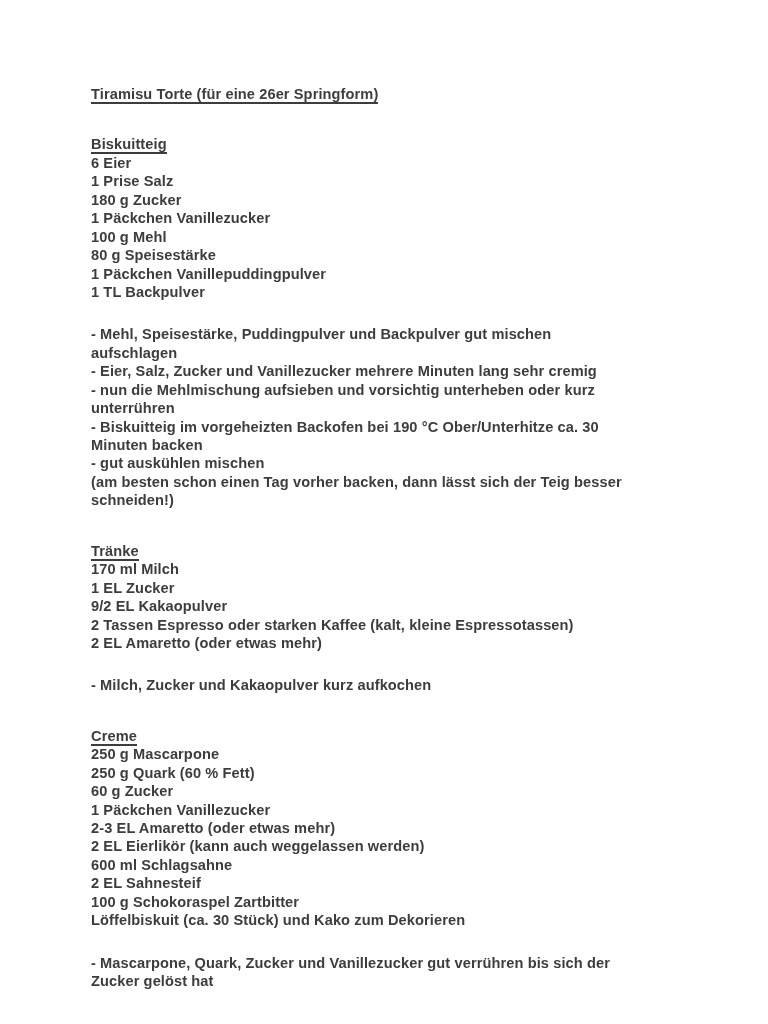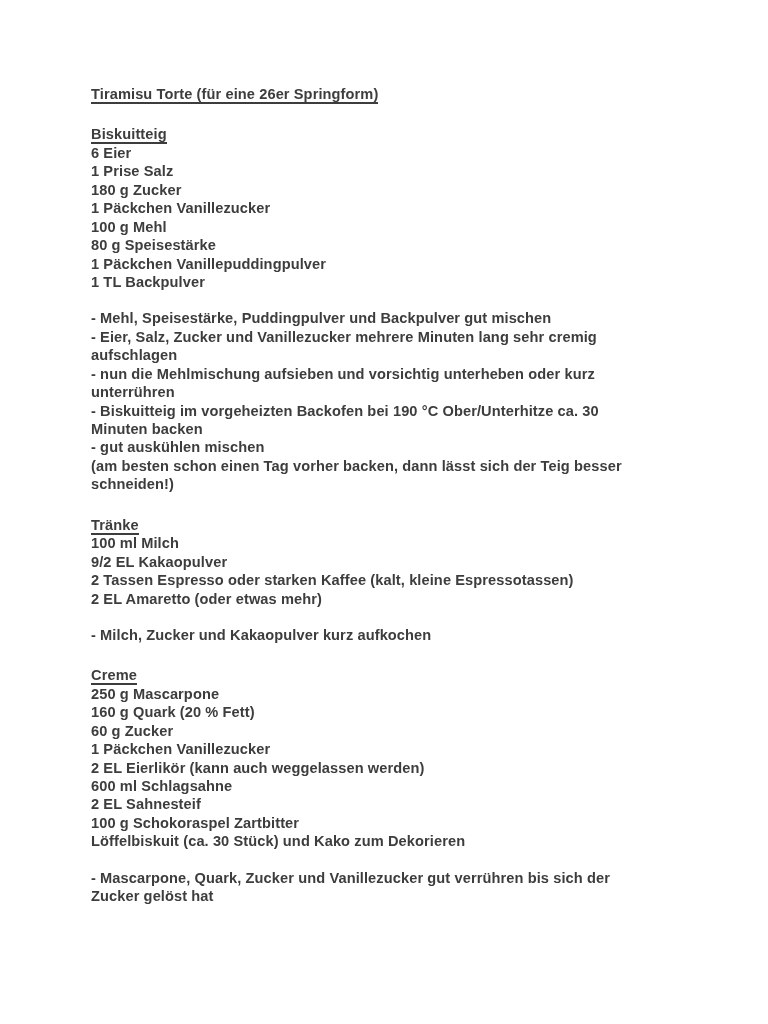--- a/index.html
+++ b/index.html
@@ -19,23 +19,23 @@
     font-size: 14.6px;
     line-height: 18.44px;
     color: #3d3d3d;
     letter-spacing: 0.1px;
   }
   .line { white-space: nowrap; }
   .u {
     border-bottom: 2px solid #3d3d3d;
     padding-bottom: 0px;
   }
-  .section-heading { margin-top: 22px; }
+  .section-heading { margin-top: 32px; }
   .title { margin-top: 0; }
-  .instructions { margin-top: 18px; }
+  .instructions { margin-top: 24px; }
 </style>
 </head>
 <body>
 
 <div class="doc">
 
   <div class="line title"><span class="u">Tiramisu Torte (für eine 26er Springform)</span></div>
 
   <div>
     <div class="line section-heading"><span class="u">Biskuitteig</span></div>
@@ -44,52 +44,54 @@
       <div class="line">1 Prise Salz</div>
       <div class="line">180 g Zucker</div>
       <div class="line">1 Päckchen Vanillezucker</div>
       <div class="line">100 g Mehl</div>
       <div class="line">80 g Speisestärke</div>
       <div class="line">1 Päckchen Vanillepuddingpulver</div>
       <div class="line">1 TL Backpulver</div>
     </div>
     <div class="instructions">
       <div class="line">- Mehl, Speisestärke, Puddingpulver und Backpulver gut mischen</div>
+      <div class="line">aufschlagen</div>
       <div class="line">- Eier, Salz, Zucker und Vanillezucker mehrere Minuten lang sehr cremig</div>
-      <div class="line">aufschlagen</div>
       <div class="line">- nun die Mehlmischung aufsieben und vorsichtig unterheben oder kurz</div>
       <div class="line">unterrühren</div>
       <div class="line">- Biskuitteig im vorgeheizten Backofen bei 190 °C Ober/Unterhitze ca. 30</div>
       <div class="line">Minuten backen</div>
       <div class="line">- gut auskühlen mischen</div>
       <div class="line">(am besten schon einen Tag vorher backen, dann lässt sich der Teig besser</div>
       <div class="line">schneiden!)</div>
     </div>
   </div>
 
   <div>
     <div class="line section-heading"><span class="u">Tränke</span></div>
     <div>
-      <div class="line">100 ml Milch</div>
+      <div class="line">170 ml Milch</div>
+      <div class="line">1 EL Zucker</div>
       <div class="line">9/2 EL Kakaopulver</div>
       <div class="line">2 Tassen Espresso oder starken Kaffee (kalt, kleine Espressotassen)</div>
       <div class="line">2 EL Amaretto (oder etwas mehr)</div>
     </div>
     <div class="instructions">
       <div class="line">- Milch, Zucker und Kakaopulver kurz aufkochen</div>
     </div>
   </div>
 
   <div>
     <div class="line section-heading"><span class="u">Creme</span></div>
     <div>
       <div class="line">250 g Mascarpone</div>
-      <div class="line">160 g Quark (20 % Fett)</div>
+      <div class="line">250 g Quark (60 % Fett)</div>
       <div class="line">60 g Zucker</div>
       <div class="line">1 Päckchen Vanillezucker</div>
+      <div class="line">2-3 EL Amaretto (oder etwas mehr)</div>
       <div class="line">2 EL Eierlikör (kann auch weggelassen werden)</div>
       <div class="line">600 ml Schlagsahne</div>
       <div class="line">2 EL Sahnesteif</div>
       <div class="line">100 g Schokoraspel Zartbitter</div>
       <div class="line">Löffelbiskuit (ca. 30 Stück) und Kako zum Dekorieren</div>
     </div>
     <div class="instructions">
       <div class="line">- Mascarpone, Quark, Zucker und Vanillezucker gut verrühren bis sich der</div>
       <div class="line">Zucker gelöst hat</div>
     </div>

